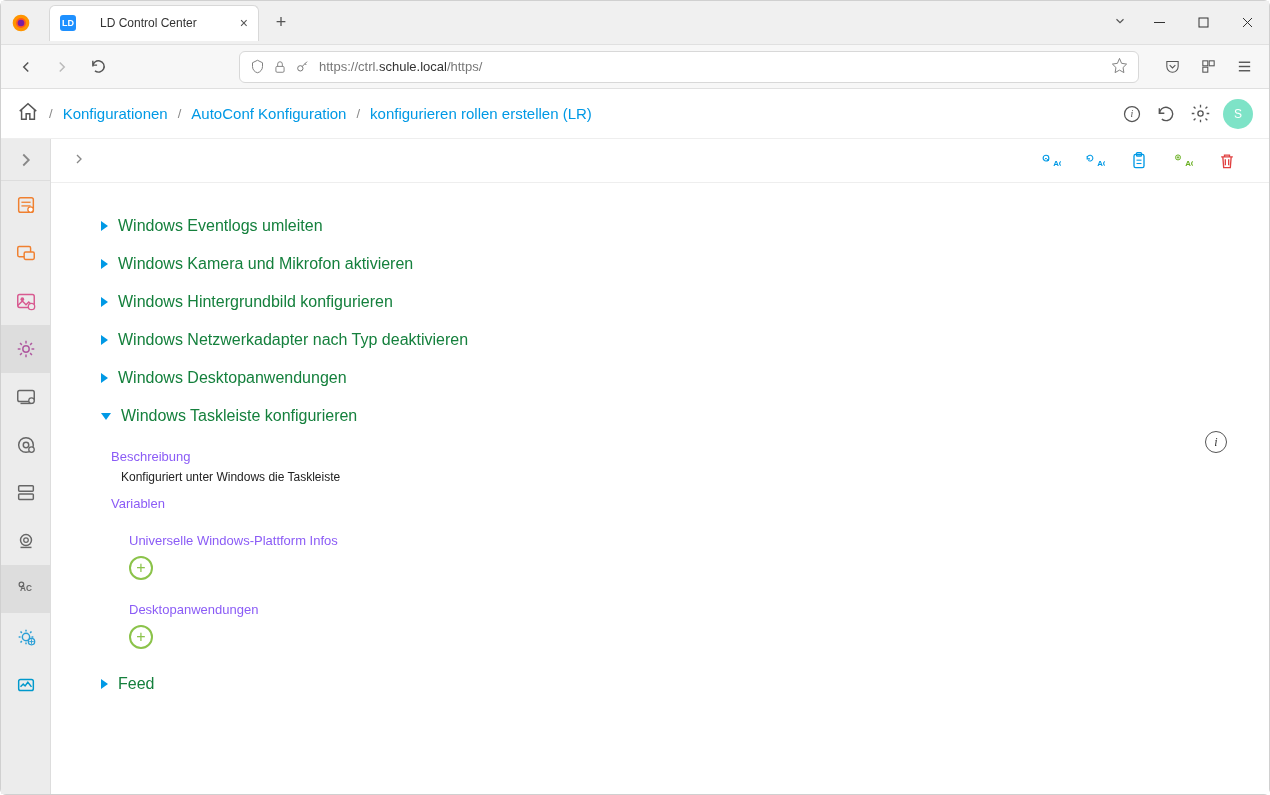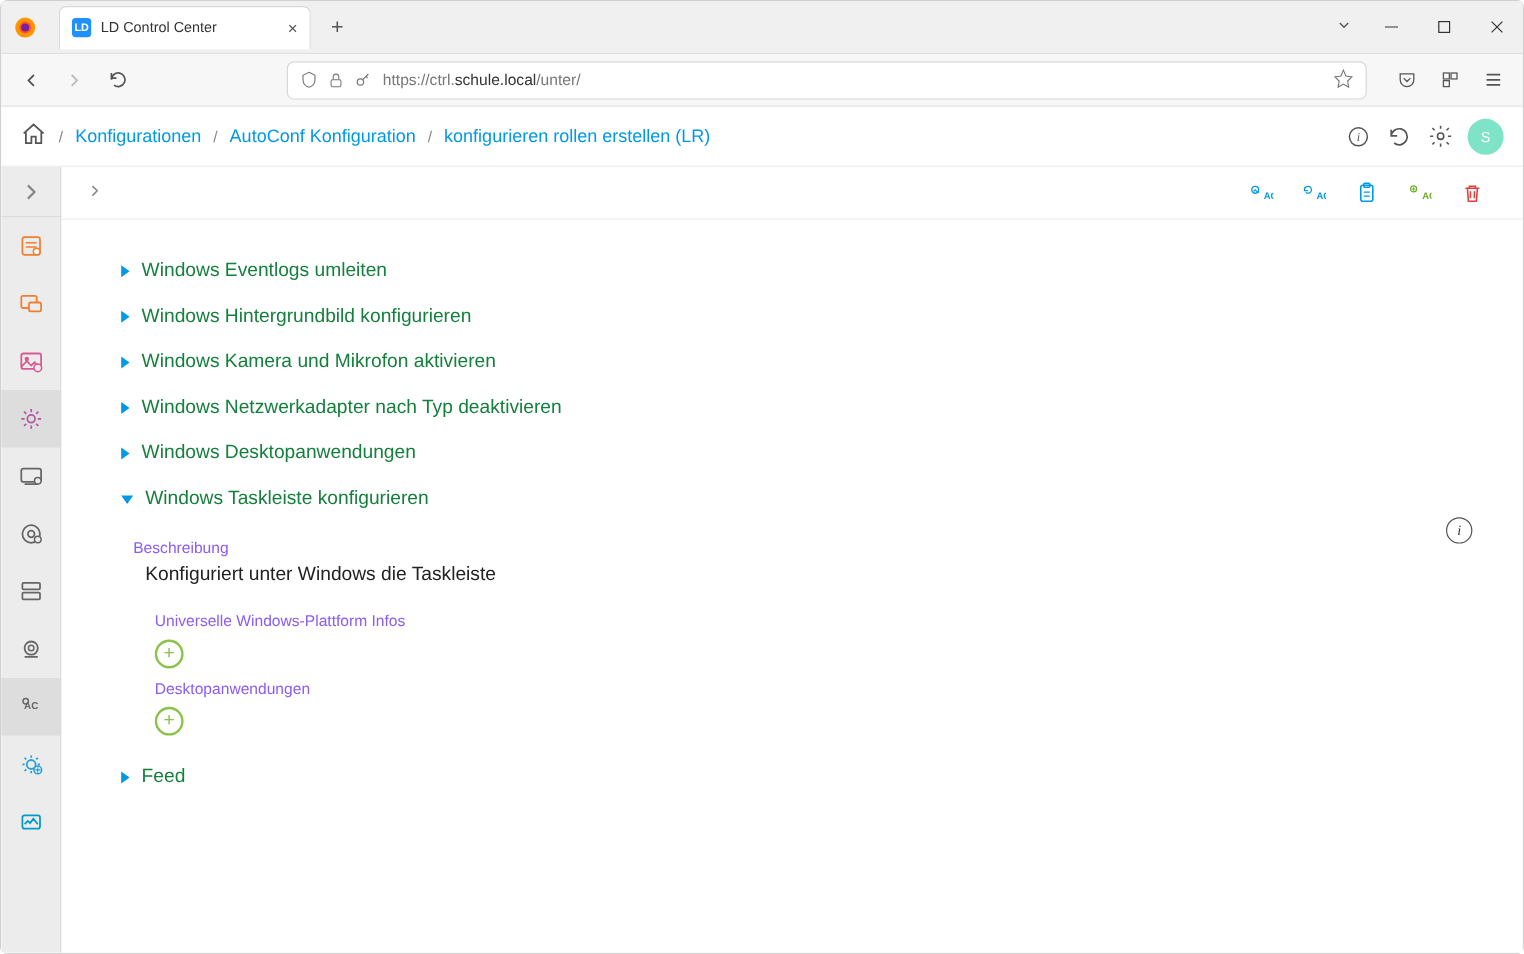--- a/index.html
+++ b/index.html
@@ -1,21 +1,21 @@
 <!DOCTYPE html>
 <html><head>
 <meta charset="utf-8">
 <style>
 * { box-sizing: border-box; margin: 0; padding: 0; }
 body { font-family: "Segoe UI", Arial, sans-serif; font-size: 14px; color: #333; background: #fff; overflow: hidden; }
 .browser-chrome { width: 1270px; height: 795px; border: 1px solid #d0d0d0; border-radius: 6px; display: flex; flex-direction: column; background: #f0f0f0; }
 .titlebar { height: 44px; display: flex; align-items: center; background: #f0f0f0; border-bottom: 1px solid #e0e0e0; }
 .ff-icon { width: 40px; display:flex; align-items:center; justify-content:center; }
 .ff-icon svg { width: 20px; height: 20px; }
-.tab { display:flex; align-items:center; gap:8px; background:#fff; border:1px solid #d8d8d8; border-bottom:none; border-radius:6px 6px 0 0; height:36px; padding:0 10px; margin-left:8px; min-width:210px; }
+.tab { display:flex; align-items:center; gap:24px; background:#fff; border:1px solid #d8d8d8; border-bottom:none; border-radius:6px 6px 0 0; height:36px; padding:0 10px; margin-left:8px; min-width:210px; }
 .tab .favicon { width:16px; height:16px; background:#1e90ff; border-radius:3px; color:#fff; font-size:9px; font-weight:bold; display:flex; align-items:center; justify-content:center; }
 .tab .title { font-size:12px; color:#333; }
 .tab .close { margin-left:auto; color:#555; font-size:14px; }
 .newtab { width:28px; height:28px; margin-left:8px; display:flex; align-items:center; justify-content:center; color:#555; font-size:18px; }
 .titlebar-spacer { flex:1; }
 .win-ctl { width:44px; height:44px; display:flex; align-items:center; justify-content:center; color:#333; }
 .win-ctl svg { width:11px; height:11px; }
 .chevron-down-tb { margin-right:10px; color:#555; }
 .toolbar { height:44px; background:#f7f7f7; border-bottom:1px solid #e0e0e0; display:flex; align-items:center; padding:0 10px; gap:6px; }
 .tb-btn { width:30px; height:30px; display:flex; align-items:center; justify-content:center; color:#555; border-radius:4px; }
@@ -55,21 +55,21 @@
 .ac-btn svg { width:20px; height:20px; }
 .tree { flex:1; overflow-y:auto; padding:20px 20px 20px 50px; }
 .node { margin:8px 0; }
 .node-row { display:flex; align-items:center; gap:10px; padding:6px 0; cursor:pointer; }
 .tri { width:0; height:0; border-style:solid; }
 .tri.right { border-width:5px 0 5px 7px; border-color:transparent transparent transparent #0099e5; }
 .tri.down { border-width:7px 5px 0 5px; border-color:#0099e5 transparent transparent transparent; }
 .node-label { font-size:16px; color:#15803d; }
 .node-body { margin-left:0px; padding:6px 0 6px 10px; }
 .sect-label { color:#8b5cf6; font-size:13px; margin:12px 0 6px 0; }
-.desc-text { font-size:16px; color:#222; margin-left:10px; }
+.desc-text { font-size:12px; color:#222; margin-left:10px; }
 .var-row { display:flex; align-items:center; gap:18px; margin:12px 0 6px 20px; }
 .toggle { width:38px; height:18px; background:#58b8f0; border-radius:10px; position:relative; }
 .toggle .knob { width:20px; height:20px; background:#1e9fe8; border-radius:50%; position:absolute; right:-2px; top:-1px; }
 .var-label { color:#0099e5; font-size:16px; }
 .add-btn { width:24px; height:24px; border:2px solid #8bc34a; border-radius:50%; display:flex; align-items:center; justify-content:center; color:#8bc34a; font-size:16px; margin:8px 0 0 18px; }
 .info-ring { position:absolute; right:22px; width:22px; height:22px; border:1.5px solid #555; border-radius:50%; display:flex; align-items:center; justify-content:center; font-size:12px; font-family:serif; font-style:italic; color:#333; }
 .node-expanded { position:relative; }
 .rel { position:relative; }
 .subheader .ac-text { font-family: Arial; }
 </style>
@@ -143,21 +143,21 @@
             <rect x="5" y="11" width="14" height="10" rx="2" stroke="#777" stroke-width="1.5" fill="none"></rect>
             <path d="M8 11V7a4 4 0 0 1 8 0v4" stroke="#777" stroke-width="1.5" fill="none"></path>
           </svg>
         </span>
       <span class="ico">
           <svg width="16" height="16" viewBox="0 0 24 24">
             <circle cx="8" cy="14" r="4" stroke="#777" stroke-width="1.5" fill="none"></circle>
             <path d="M11 11l7-7m-3 3l2 2" stroke="#777" stroke-width="1.5" fill="none"></path>
           </svg>
         </span>
-      <span class="url"><span>https://ctrl.</span><b>schule.local</b><span>/unter/</span></span>
+      <span class="url"><span>https://ctrl.</span><b>schule.local</b><span>/https/</span></span>
       <span class="star"><svg width="17" height="17" viewBox="0 0 24 24">
             <path d="M12 2l2.9 6.9L22 10l-5 4.9L18.2 22 12 18.5 5.8 22 7 14.9 2 10l7.1-1.1L12 2z" stroke="#777" stroke-width="1.3" fill="none"></path>
           </svg></span>
     </div>
     <div class="tb-btn">
         <svg width="17" height="17" viewBox="0 0 24 24">
           <path d="M4 5h16v7a8 8 0 0 1-16 0V5z M8 10l4 4 4-4" stroke="#555" stroke-width="1.5" fill="none"></path>
         </svg>
       </div>
     <div class="tb-btn">
@@ -340,27 +340,27 @@
         <div class="tree">
           <div class="node">
             <div class="node-row">
                 <div class="tri right"></div>
                 <span class="node-label">Windows Eventlogs umleiten</span>
               </div>
           </div>
           <div class="node">
             <div class="node-row">
                 <div class="tri right"></div>
+                <span class="node-label">Windows Kamera und Mikrofon aktivieren</span>
+              </div>
+          </div>
+          <div class="node">
+            <div class="node-row">
+                <div class="tri right"></div>
                 <span class="node-label">Windows Hintergrundbild konfigurieren</span>
-              </div>
-          </div>
-          <div class="node">
-            <div class="node-row">
-                <div class="tri right"></div>
-                <span class="node-label">Windows Kamera und Mikrofon aktivieren</span>
               </div>
           </div>
           <div class="node">
             <div class="node-row">
                 <div class="tri right"></div>
                 <span class="node-label">Windows Netzwerkadapter nach Typ deaktivieren</span>
               </div>
           </div>
           <div class="node">
             <div class="node-row">
@@ -372,25 +372,26 @@
           <div class="node node-expanded rel">
             <div class="node-row">
                 <div class="tri down"></div>
                 <span class="node-label">Windows Taskleiste konfigurieren</span>
               </div>
             <div class="info-ring">i</div>
             <div class="node-body">
               <div class="sect-label">Beschreibung</div>
               <div class="desc-text">Konfiguriert unter Windows die Taskleiste</div>
 
+              <div class="sect-label">Variablen</div>
 
               <div class="sect-label" style="margin-top:22px; margin-left:18px;">Universelle Windows-Plattform Infos</div>
               <div class="add-btn">+</div>
 
-              <div class="sect-label" style="margin-top:9px; margin-left:18px;">Desktopanwendungen</div>
+              <div class="sect-label" style="margin-top:22px; margin-left:18px;">Desktopanwendungen</div>
               <div class="add-btn">+</div>
             </div>
           </div>
 
           <div class="node" style="margin-top:14px;">
             <div class="node-row">
                 <div class="tri right"></div>
                 <span class="node-label">Feed</span>
               </div>
           </div>

